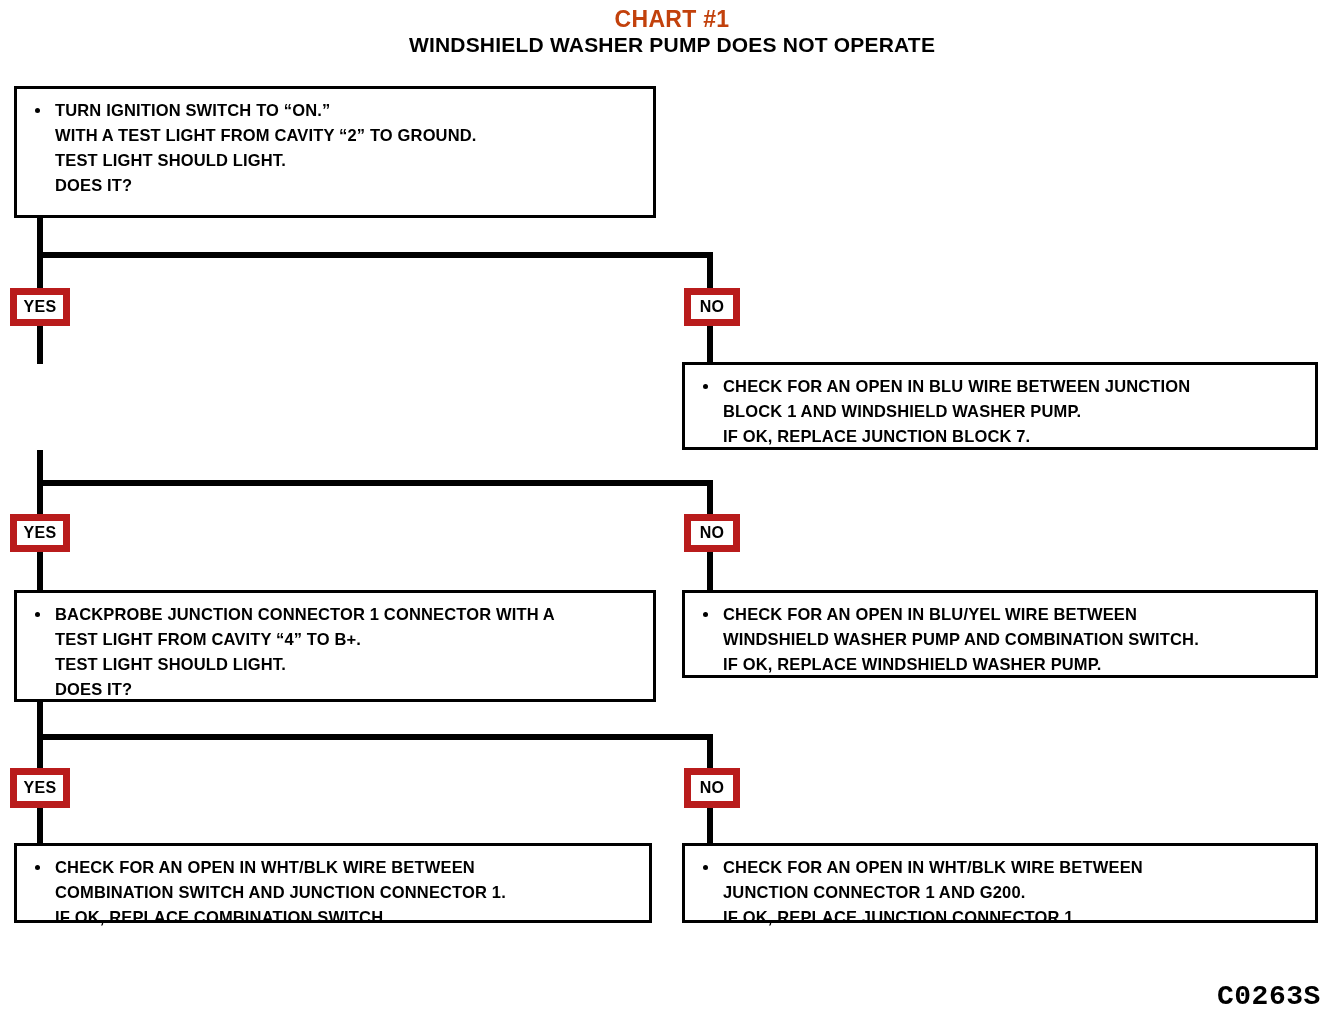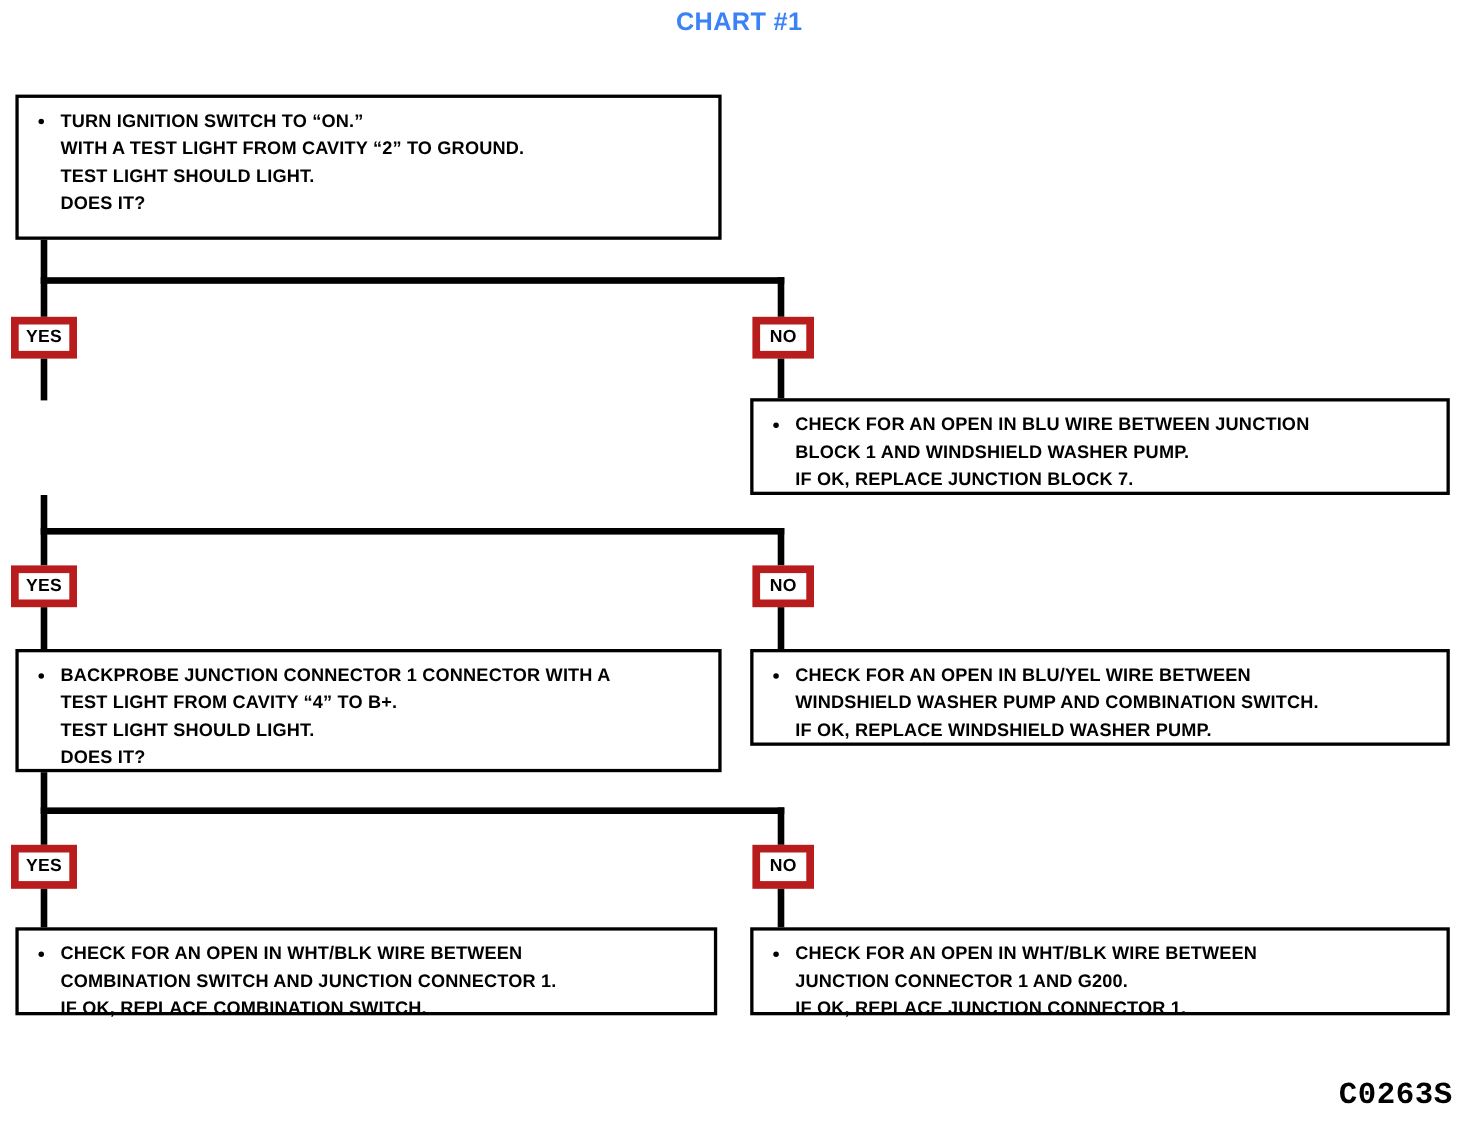--- a/index.html
+++ b/index.html
@@ -22,21 +22,21 @@
   
   .title-main {
     position: absolute;
     left: 0;
     top: 6px;
     width: 1344px;
     text-align: center;
     font-size: 23px;
     font-weight: bold;
     letter-spacing: 0.3px;
-    color: #3b82f6;
+    color: #c2410c;
     white-space: nowrap;
   }
   .title-sub {
     position: absolute;
     left: 0;
     top: 33px;
     width: 1344px;
     text-align: center;
     font-size: 21px;
     font-weight: bold;
@@ -114,20 +114,21 @@
     letter-spacing: 0.5px;
     white-space: nowrap;
   }
 </style>
 </head>
 <body>
 
 <div id="page">
 
   <div class="title-main">CHART #1</div>
+  <div class="title-sub">WINDSHIELD WASHER PUMP DOES NOT OPERATE</div>
 
   <div class="step-box" style="left:14px; top:86px; width:642px; height:132px;">
     <div class="step-lines">
       <span class="step-line bullet">TURN IGNITION SWITCH TO “ON.”</span>
       <span class="step-line">WITH A TEST LIGHT FROM CAVITY “2” TO GROUND.</span>
       <span class="step-line">TEST LIGHT SHOULD LIGHT.</span>
       <span class="step-line">DOES IT?</span>
     </div>
   </div>
 

